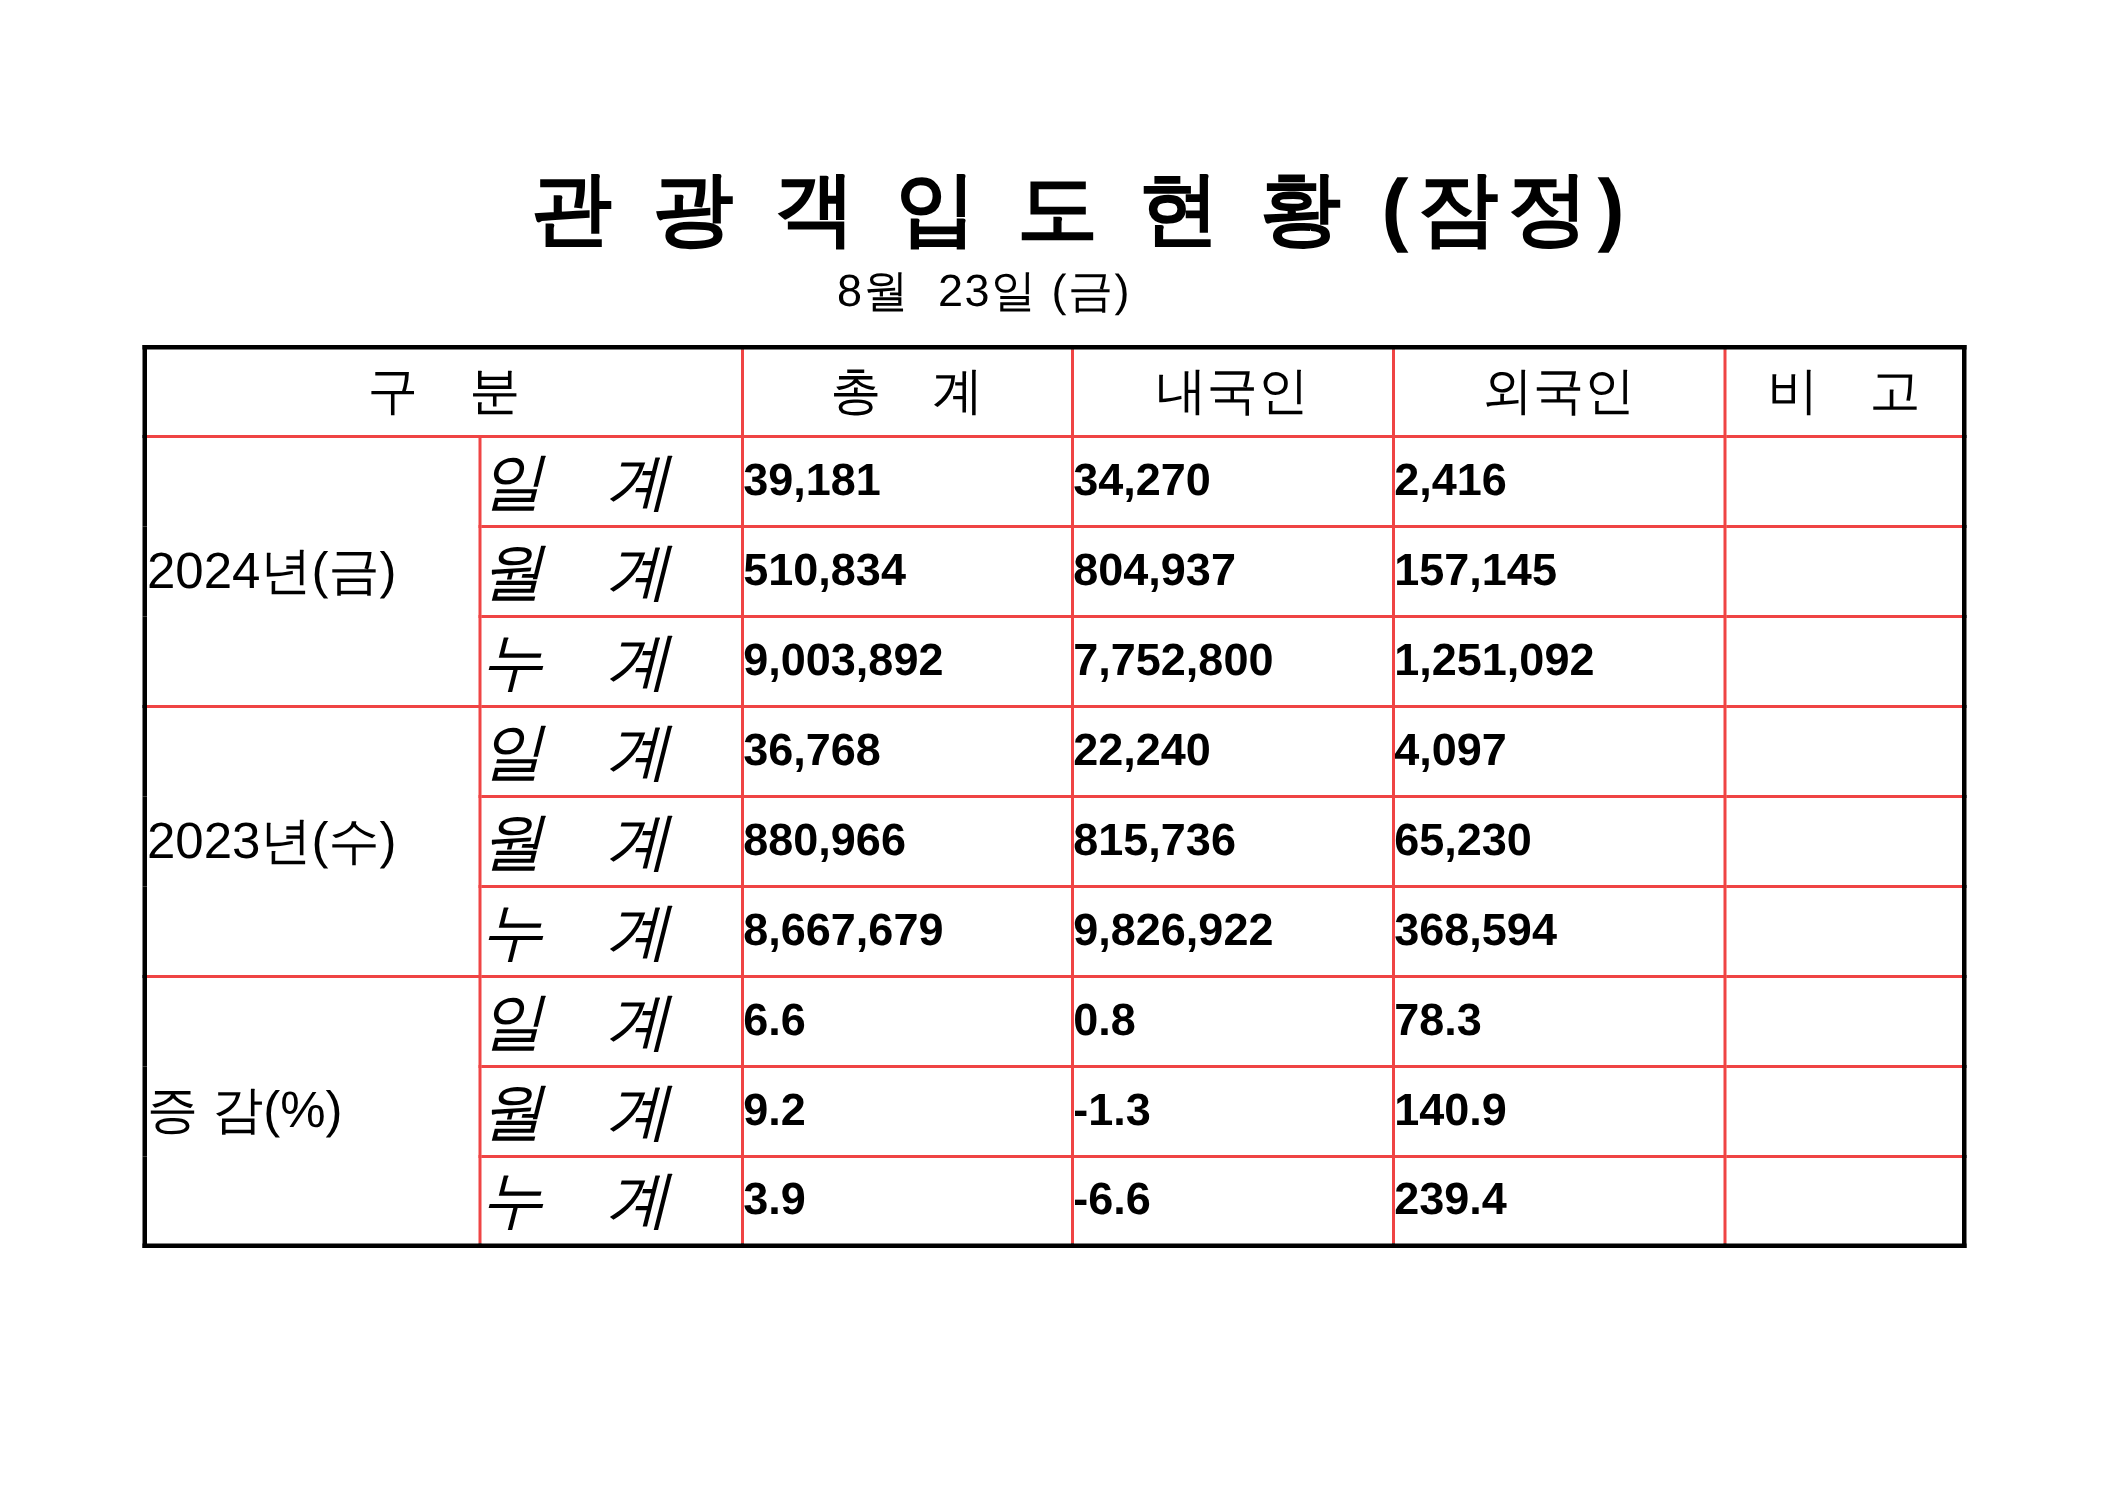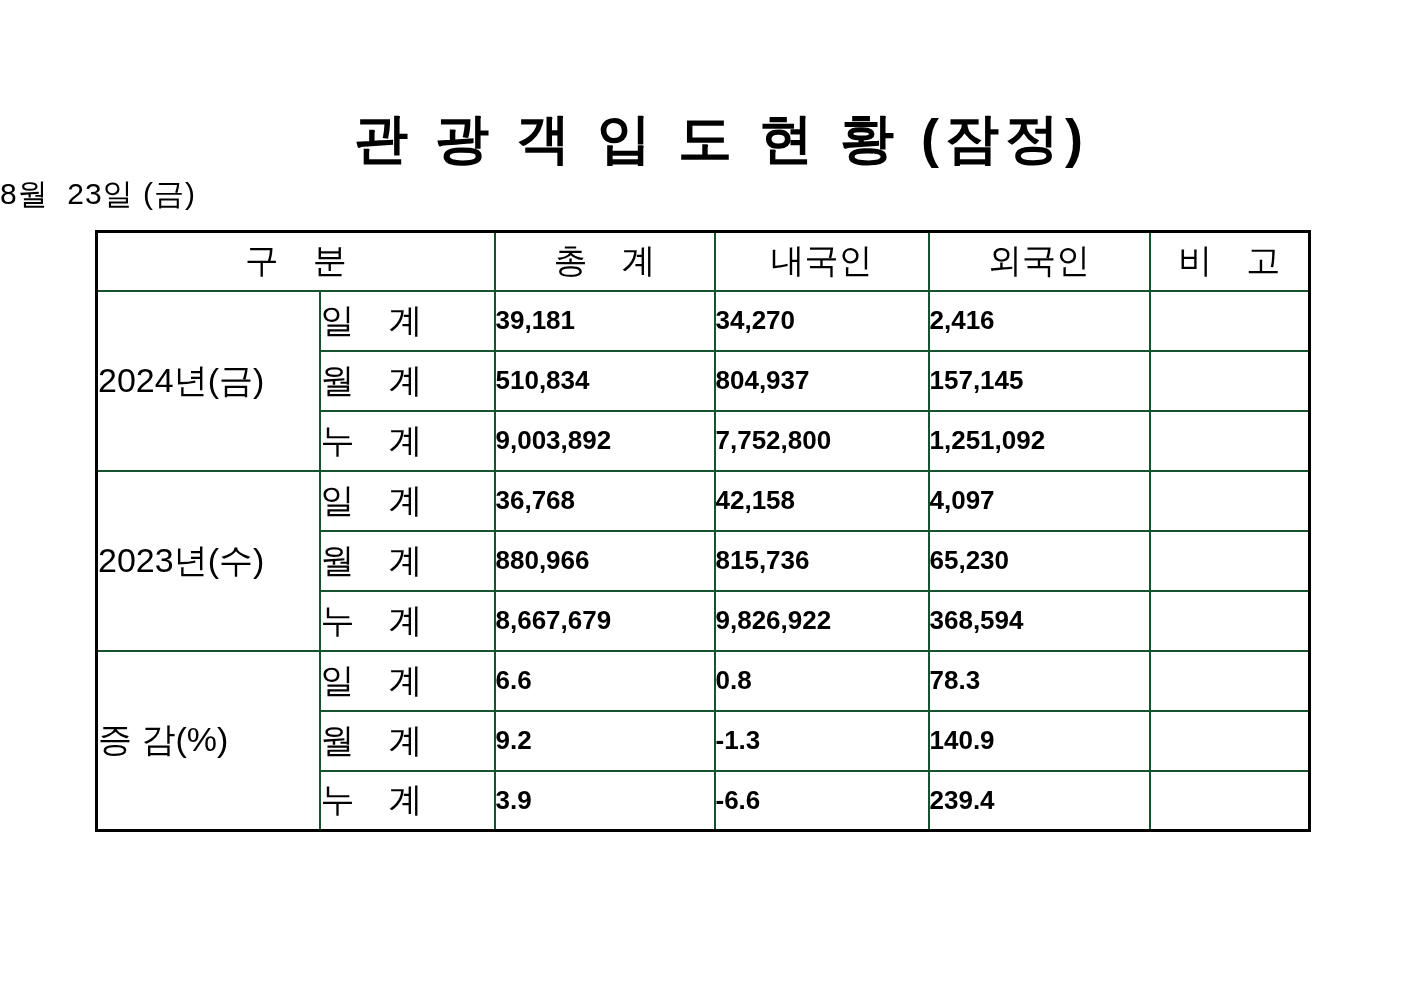--- a/index.html
+++ b/index.html
@@ -25,54 +25,55 @@
     font-weight: 900;
     letter-spacing: 6px;
     white-space: pre;
     margin-left: 20px;
   }
   .date-line {
     position: absolute;
     top: 174px;
     left: 0;
     width: 1312px;
-    text-align: left;
+    text-align: center;
     font-size: 30px;
     letter-spacing: 1px;
     white-space: pre;
   }
   table.main {
     position: absolute;
     left: 95px;
     top: 230px;
     border-collapse: collapse;
     table-layout: fixed;
     border: 3px solid #000000;
   }
   table.main th, table.main td {
-    border: 2px solid #14532d;
+    border: 2px solid #ef4444;
     vertical-align: middle;
     padding: 0;
     white-space: pre;
     overflow: hidden;
   }
   tr.header-row { height: 59px; }
   tr.data-row { height: 60px; }
   th.col-header {
     font-weight: normal;
     font-size: 34px;
   }
   td.year-cell {
     font-size: 34px;
   }
   td.period-cell {
-    font-size: 34px;
+    font-size: 42px;
+    font-style: italic;
   }
   td.num-cell {
-    font-size: 26px;
+    font-size: 30px;
     font-weight: bold;
   }
   td.note-cell {
     font-size: 26px;
   }
 </style>
 </head>
 <body>
 
 <div class="title">관 광 객 입 도 현 황 (잠정)</div>
@@ -117,21 +118,21 @@
     <td class="num-cell">9,003,892</td>
     <td class="num-cell">7,752,800</td>
     <td class="num-cell">1,251,092</td>
     <td class="note-cell"></td>
   </tr>
 
   <tr class="data-row">
     <td class="year-cell" rowspan="3">2023년(수)</td>
     <td class="period-cell">일　계</td>
     <td class="num-cell">36,768</td>
-    <td class="num-cell">42,158</td>
+    <td class="num-cell">22,240</td>
     <td class="num-cell">4,097</td>
     <td class="note-cell"></td>
   </tr>
   <tr class="data-row">
     <td class="period-cell">월　계</td>
     <td class="num-cell">880,966</td>
     <td class="num-cell">815,736</td>
     <td class="num-cell">65,230</td>
     <td class="note-cell"></td>
   </tr>

